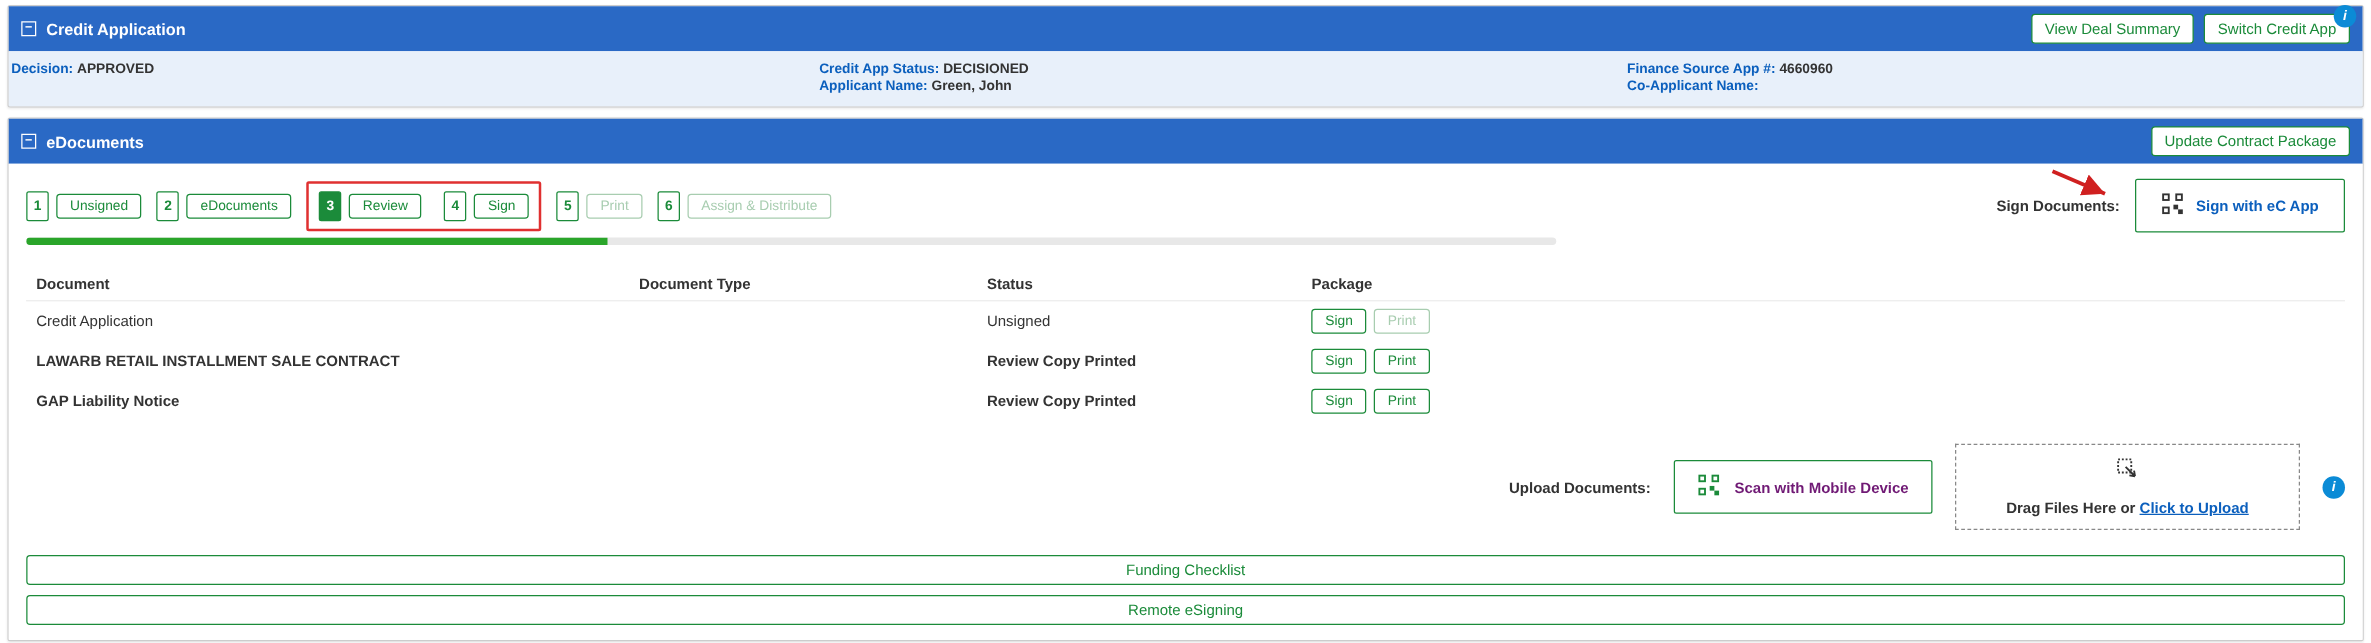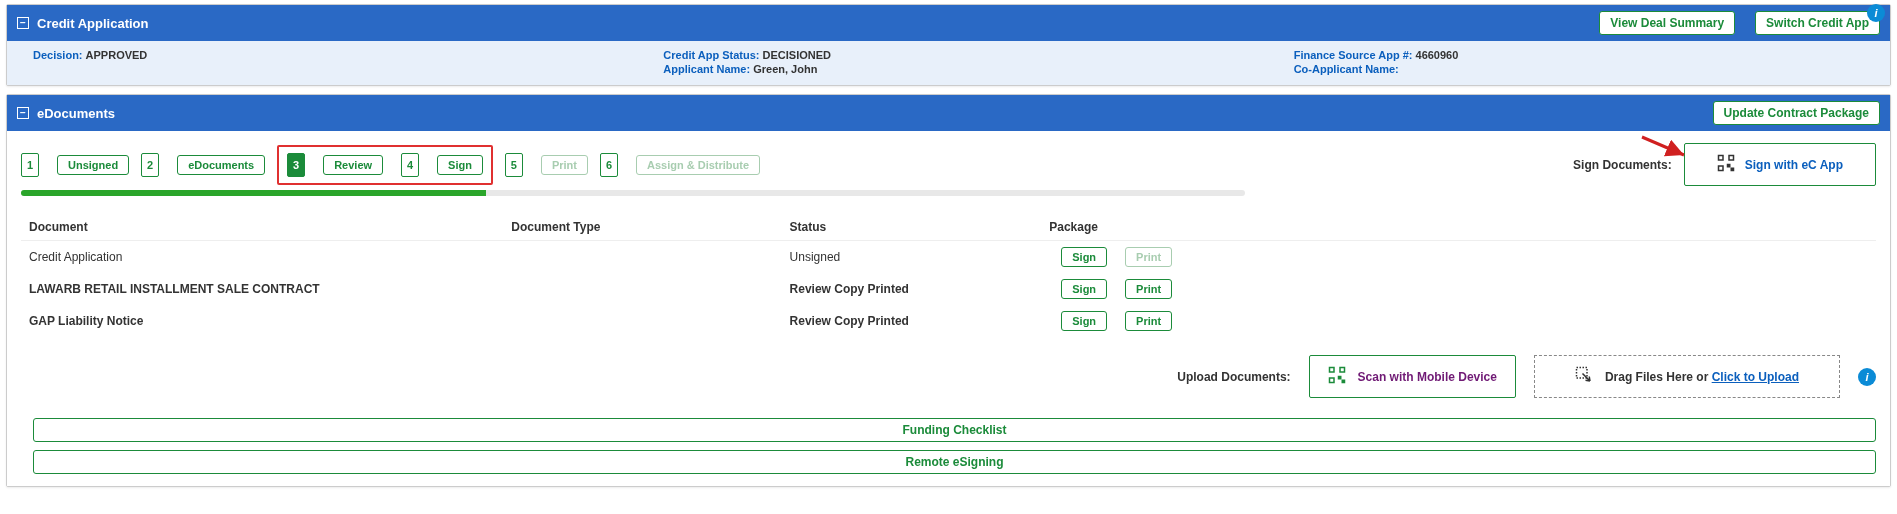--- a/index.html
+++ b/index.html
@@ -46,34 +46,33 @@
     .panel-header-right {
       display: flex;
       gap: 8px;
     }
     .btn-green {
       background: #fff;
       color: #1b8b3a;
       border: 1px solid #1b8b3a;
       padding: 4px 10px;
       font-size: 12px;
-      font-weight: bold;
+      font-weight: normal;
       border-radius: 3px;
       cursor: pointer;
-      margin-left: 12px;
     }
     .btn-green.disabled {
       color: #a8cdb0;
       border-color: #a8cdb0;
       cursor: default;
     }
     .btn-green.small { padding: 3px 10px; font-size: 11px; }
     .info-strip {
       background: #e8f0fa;
-      padding: 8px 26px;
+      padding: 8px 2px;
       display: flex;
       gap: 60px;
     }
     .info-cell { flex: 1; }
     .info-line { margin-bottom: 2px; font-size: 11px; }
     .info-label { color: #0b5fbd; font-weight: bold; }
     .info-value { color: #333; font-weight: bold; }
     .panel-body-white {
       background: #fff;
       padding: 12px 14px;
@@ -113,21 +112,21 @@
     }
     .sign-panel {
       margin-left: auto;
       display: flex;
       align-items: center;
       gap: 12px;
     }
     .sign-label { font-weight: bold; font-size: 12px; }
     .sign-box {
       border: 1px solid #1b8b3a;
-      padding: 10px 32px;
+      padding: 10px 20px;
       display: flex;
       align-items: center;
       gap: 10px;
       color: #0b5fbd;
       font-weight: bold;
       cursor: pointer;
       border-radius: 2px;
     }
     .qr-icon svg { width: 18px; height: 18px; }
     .progress-bar {
@@ -186,20 +185,21 @@
       border-radius: 2px;
     }
     .drop-box {
       border: 1px dashed #888;
       padding: 10px 40px;
       display: flex;
       align-items: center;
       gap: 12px;
       font-weight: bold;
       cursor: pointer;
+      flex-direction: column;
     }
     .drop-box .link { color: #0b5fbd; text-decoration: underline; }
     .info-circle {
       width: 18px;
       height: 18px;
       border-radius: 50%;
       background: #0b8bd6;
       color: #fff;
       display: inline-flex;
       align-items: center;

